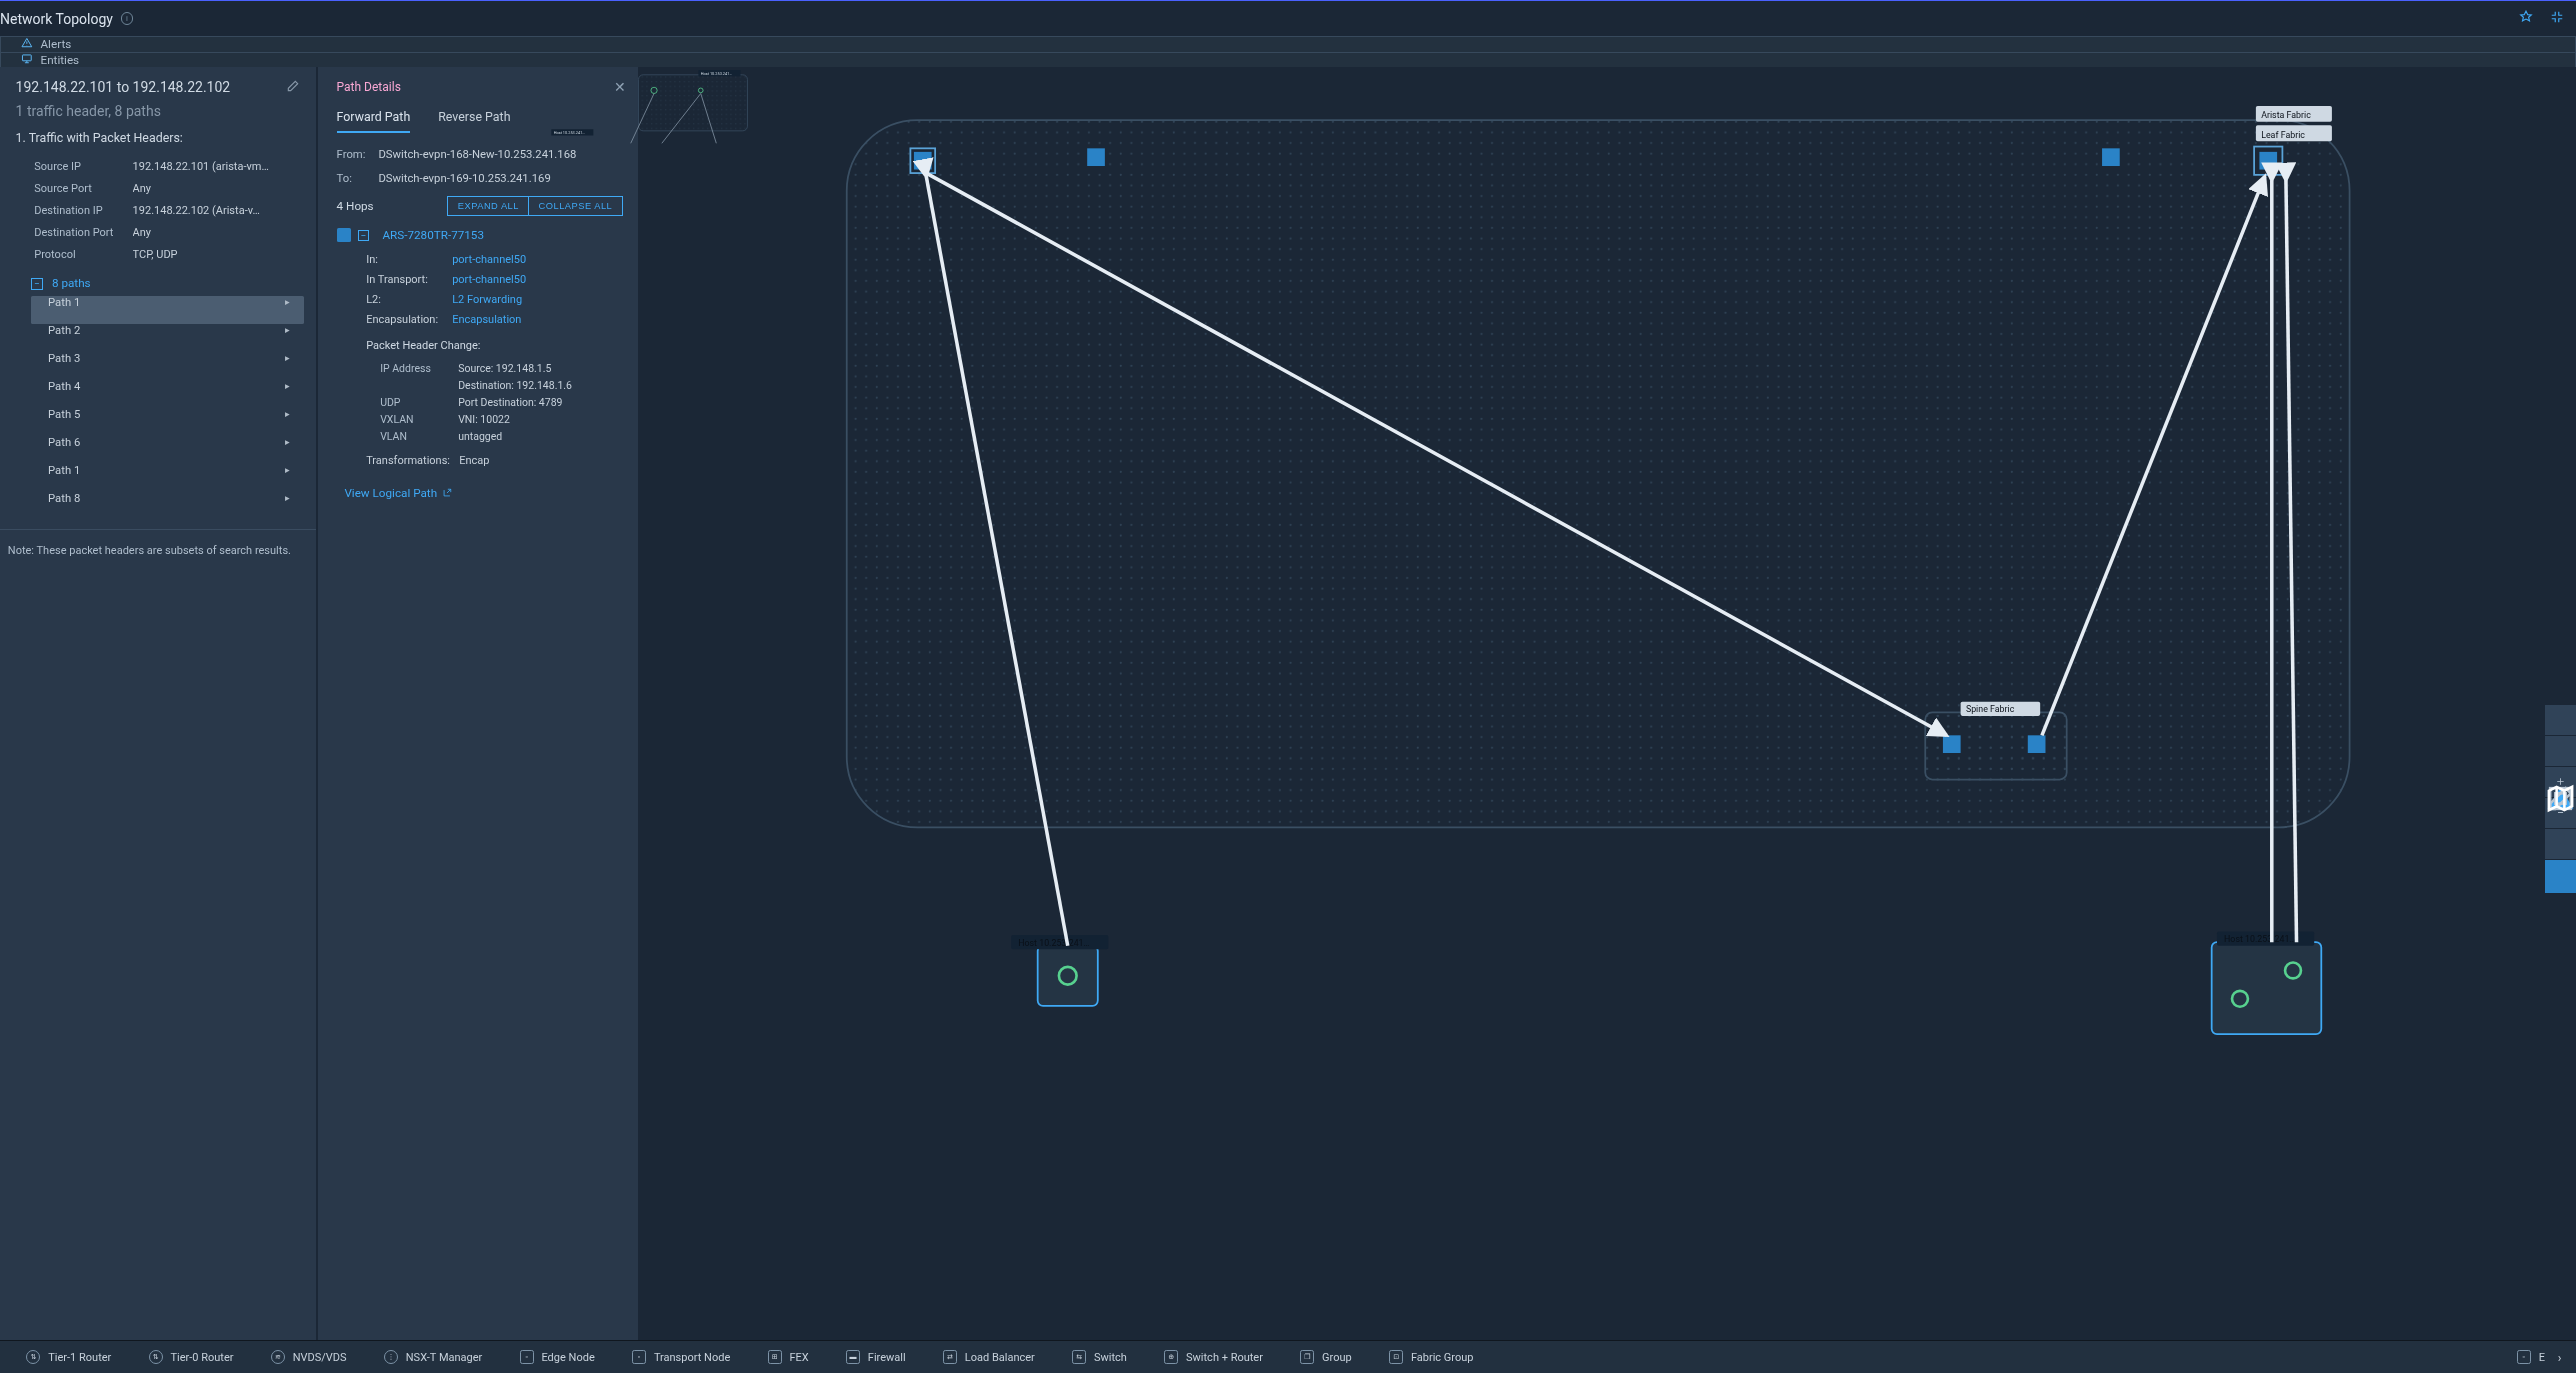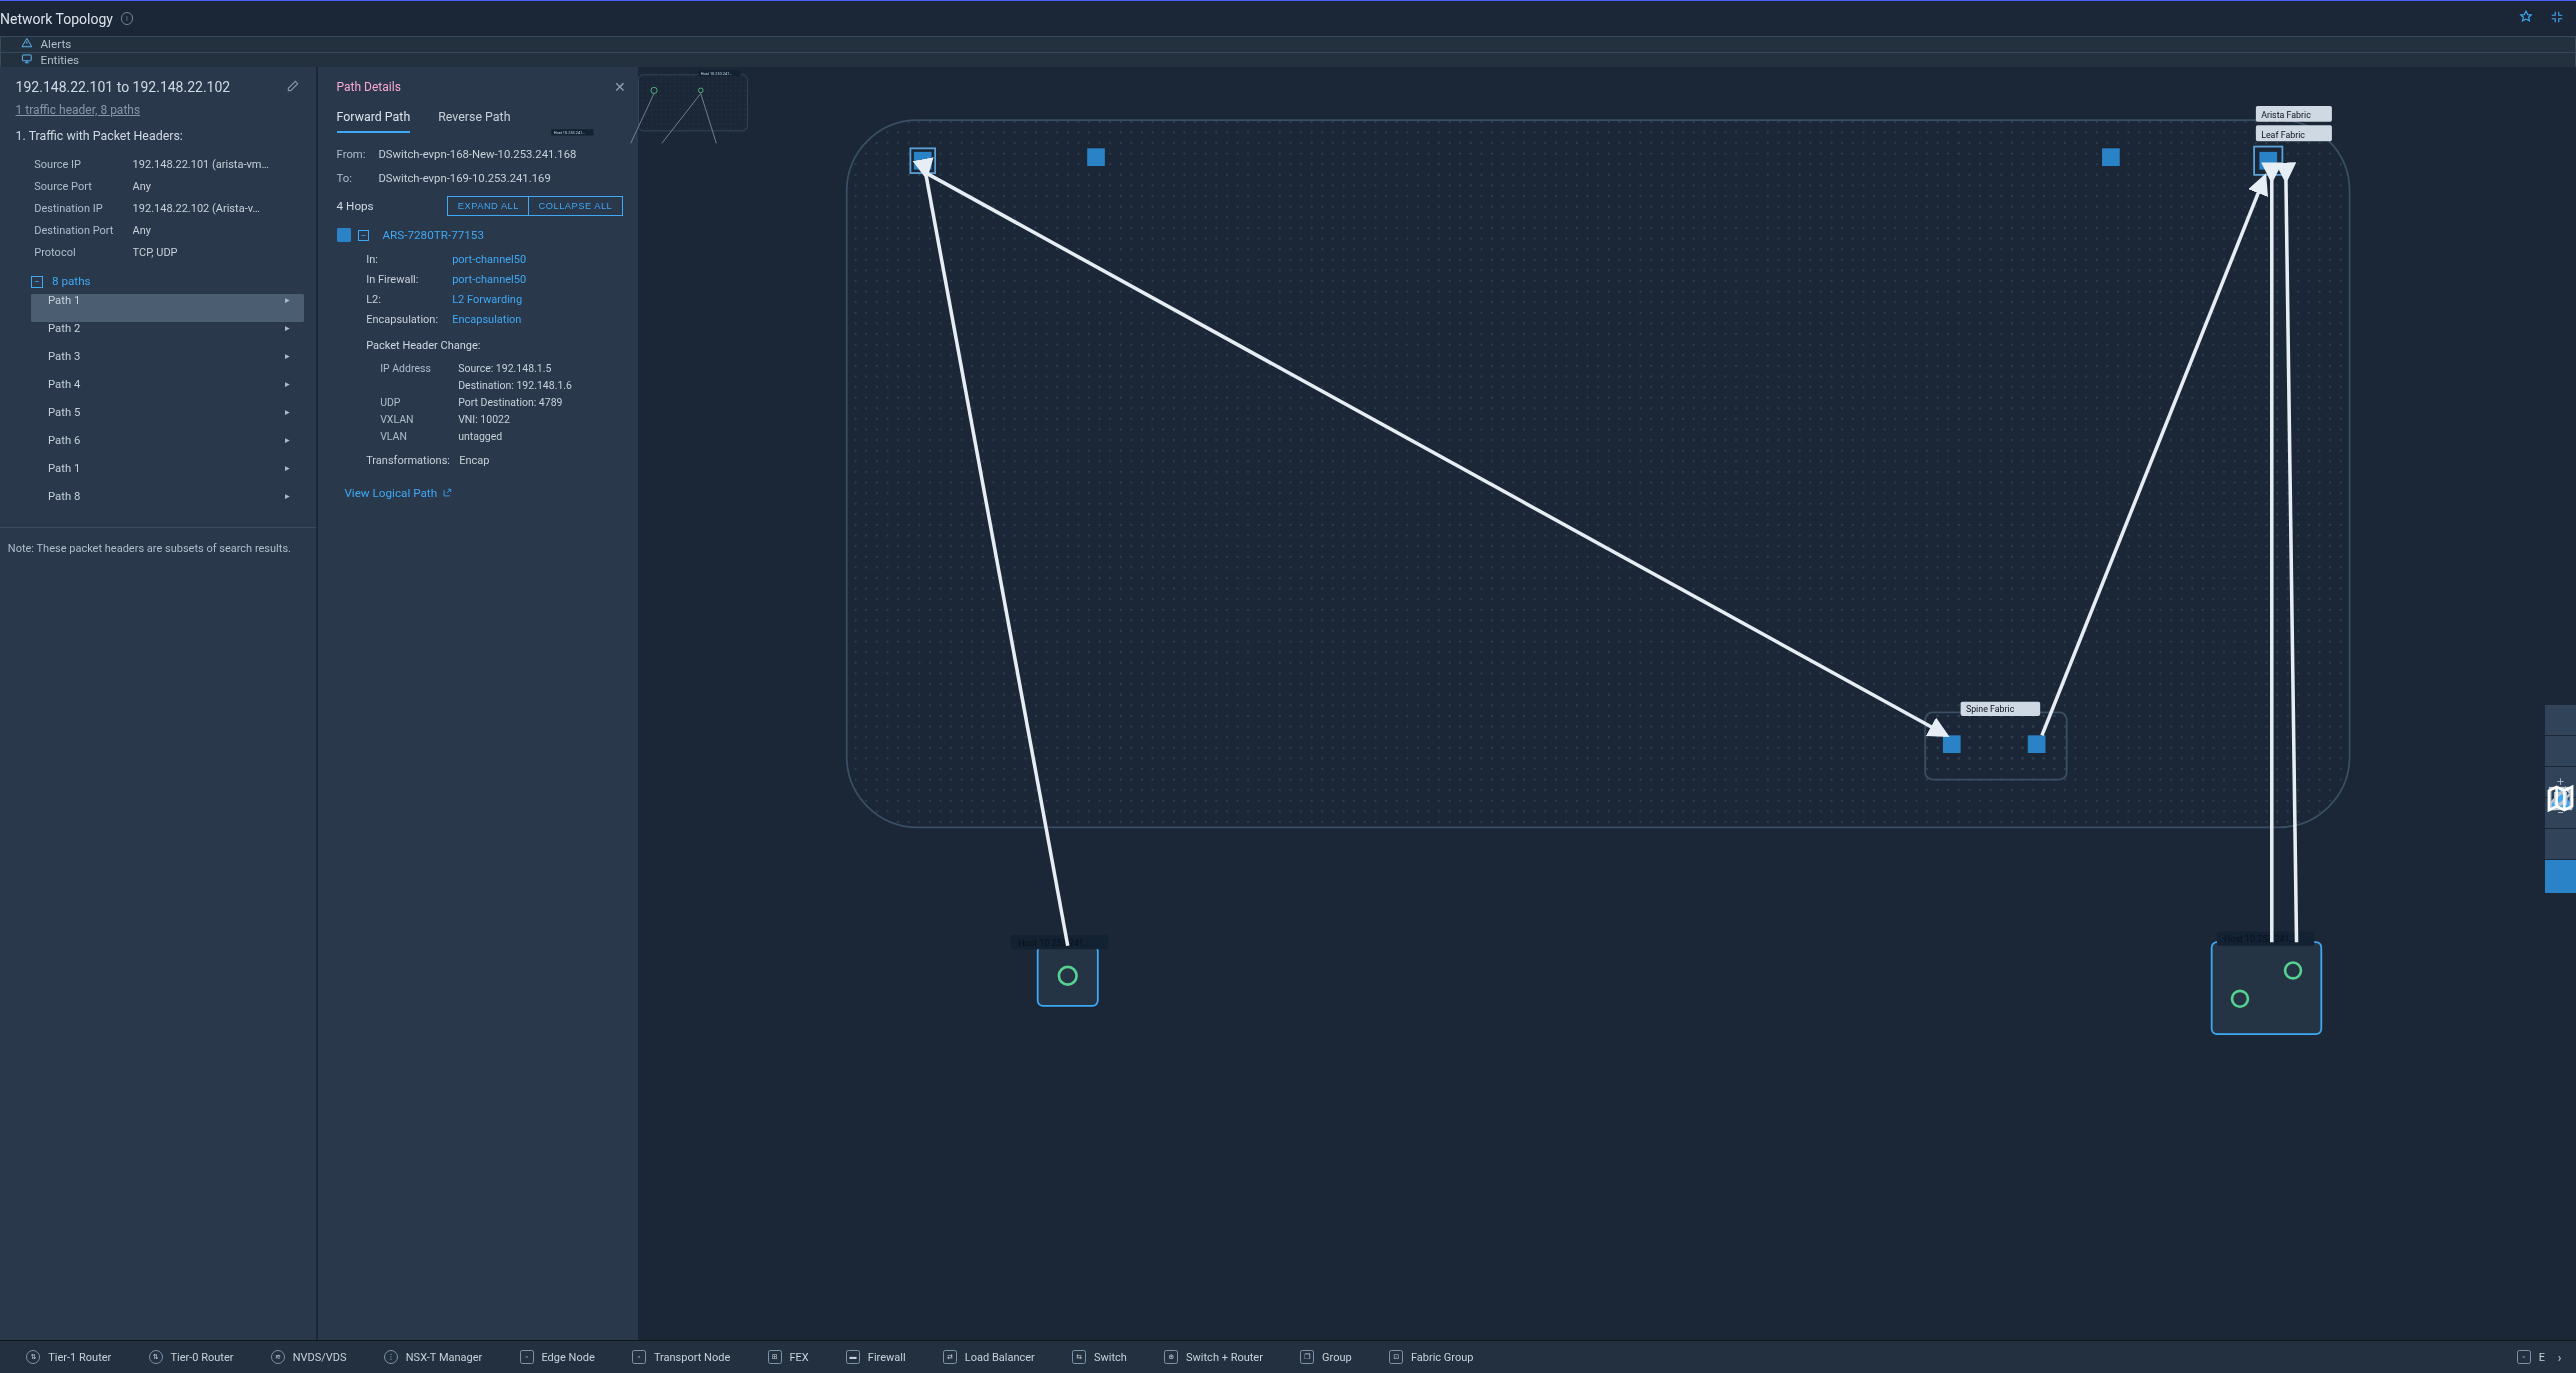--- a/index.html
+++ b/index.html
@@ -20,21 +20,21 @@
 .tab.active { background: #37495c; color: #dbe4ee; }
 .tab-icon { font-size: 11px; }
 
 
 .main { position: absolute; top: 67px; left: 0; right: 0; bottom: 33px; display: flex; }
 
 
 .left-panel { width: 317px; background: #29384a; border-right: 0.8px solid #1b2736; display: flex; flex-direction: column; overflow: hidden; }
 .lp-head { padding: 12.4px 15.6px 6.2px 15.6px; display: flex; justify-content: space-between; align-items: flex-start; }
 .lp-title { font-size: 14px; color: #d0dae4; }
-.lp-sub { font-size: 12px; color: #8797a8; padding: 0 15.6px 11px 15.6px; text-decoration: underline; }
+.lp-sub { font-size: 14px; color: #8797a8; padding: 0 15.6px 11px 15.6px; }
 .edit-icon { color: #8797a8; cursor: pointer; font-size: 14px; }
 .traffic-section { padding: 0 15.6px; }
 .traffic-h { font-size: 12.4px; color: #d0dae4; margin-bottom: 11px; }
 .kv { display: flex; font-size: 11px; line-height: 22px; color: #c7d1db; }
 .kv .k { width: 117px; color: #afbecd; padding-left: 18.7px; }
 .kv .v { flex: 1; white-space: nowrap; overflow: hidden; text-overflow: ellipsis; }
 .paths-tree { padding: 9.3px 12.4px 0 31px; }
 .tree-toggle { display: inline-block; width: 11.7px; height: 11.7px; border: 0.8px solid #3fa9f5; color: #3fa9f5; font-size: 10px; line-height: 9.3px; text-align: center; margin-right: 6.2px; }
 .paths-label { color: #3fa9f5; font-size: 11.7px; }
 .path-list { margin-top: 6.2px; }
@@ -254,21 +254,21 @@
         <span class="hop-icon"></span>
         <span class="tree-toggle">−</span>
         <span class="hop-link">ARS-7280TR-77153</span>
       </div>
       <div class="hop-body">
         <div class="hb-row">
             <span class="hk">In:</span>
             <span class="hv">port-channel50</span>
           </div>
         <div class="hb-row">
-            <span class="hk">In Firewall:</span>
+            <span class="hk">In Transport:</span>
             <span class="hv">port-channel50</span>
           </div>
         <div class="hb-row">
             <span class="hk">L2:</span>
             <span class="hv">L2 Forwarding</span>
           </div>
         <div class="hb-row">
             <span class="hk">Encapsulation:</span>
             <span class="hv">Encapsulation</span>
           </div>

